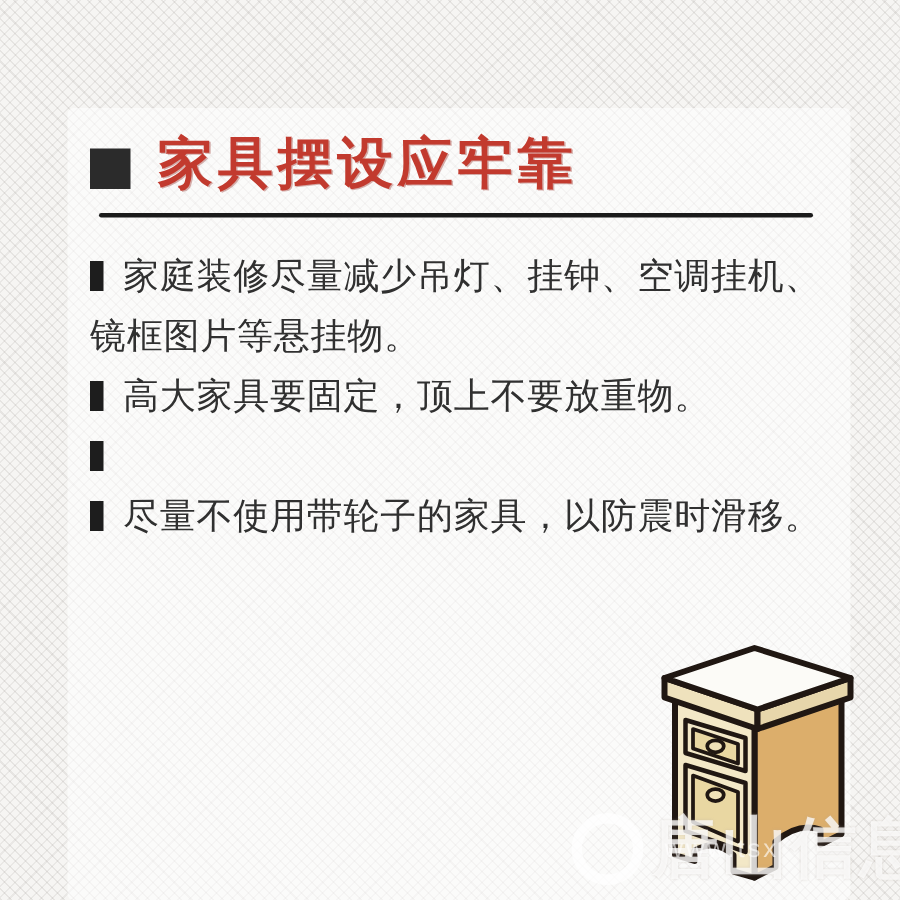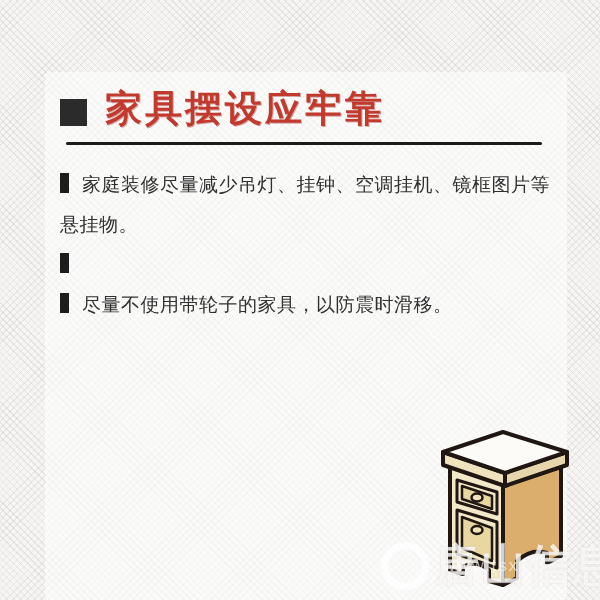--- a/index.html
+++ b/index.html
@@ -44,21 +44,21 @@
   }
   .divider {
     margin:12px 0 0 6px;
     width:476px; height:3px;
     background:#1b1b1b;
     border-radius:2px;
   }
   .tips { margin-top:20px; }
   .tip {
     margin:0;
-    font-size:19px;
+    font-size:24px;
     line-height:40px;
     color:#303030;
     font-weight:500;
     letter-spacing:0.5px;
   }
   .bar {
     display:inline-block;
     width:9px; height:20px;
     background:#1d1d1d;
     margin-right:13px;
@@ -108,20 +108,21 @@
 
     <div class="header">
       <span class="sq"></span>
       <h1 class="title">家具摆设应牢靠</h1>
     </div>
 
     <div class="divider"></div>
 
     <div class="tips">
       <p class="tip"><span class="bar"></span><span>家庭装修尽量减少吊灯、挂钟、空调挂机、镜框图片等悬挂物。</span></p>
+      <p class="tip"><span class="bar"></span><span>高大家具要固定，顶上不要放重物。</span></p>
       <p class="tip"><span class="bar"></span></p>
       <p class="tip"><span class="bar"></span><span>尽量不使用带轮子的家具，以防震时滑移。</span></p>
     </div>
 
   </div>
 
   <svg class="cabinet" viewBox="0 0 135 178" xmlns="http://www.w3.org/2000/svg">
     <g stroke="#201712" stroke-width="4" stroke-linejoin="round">
 
       <path d="M66,62 L124,42 L124,136 L110,143 L110,133 Q95,128 80,141 L80,158 L66,165 Z" fill="#dcae6b"></path>

